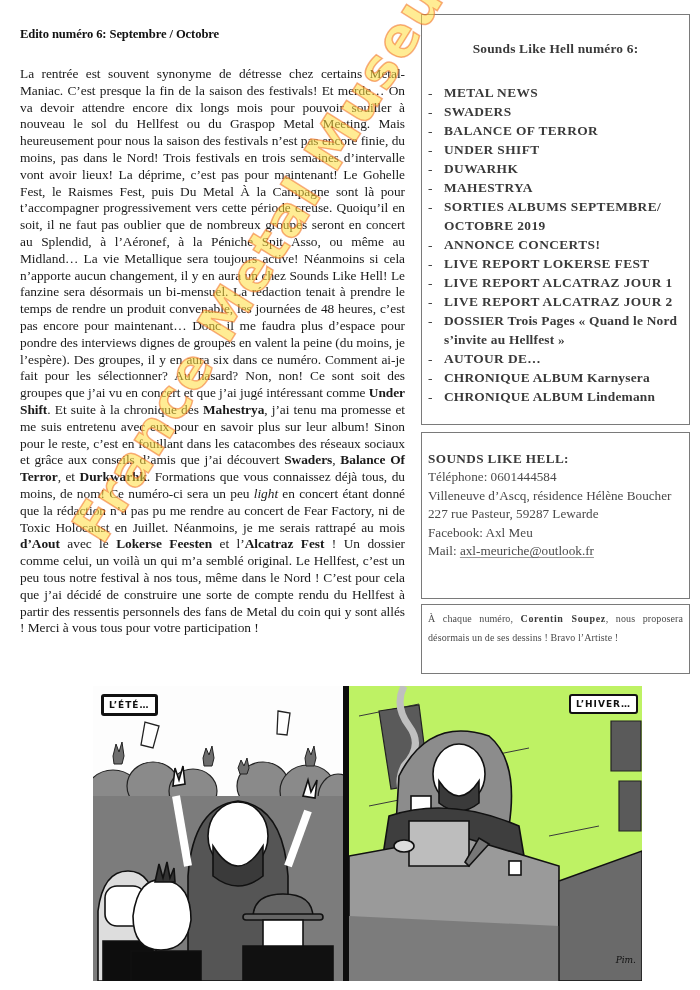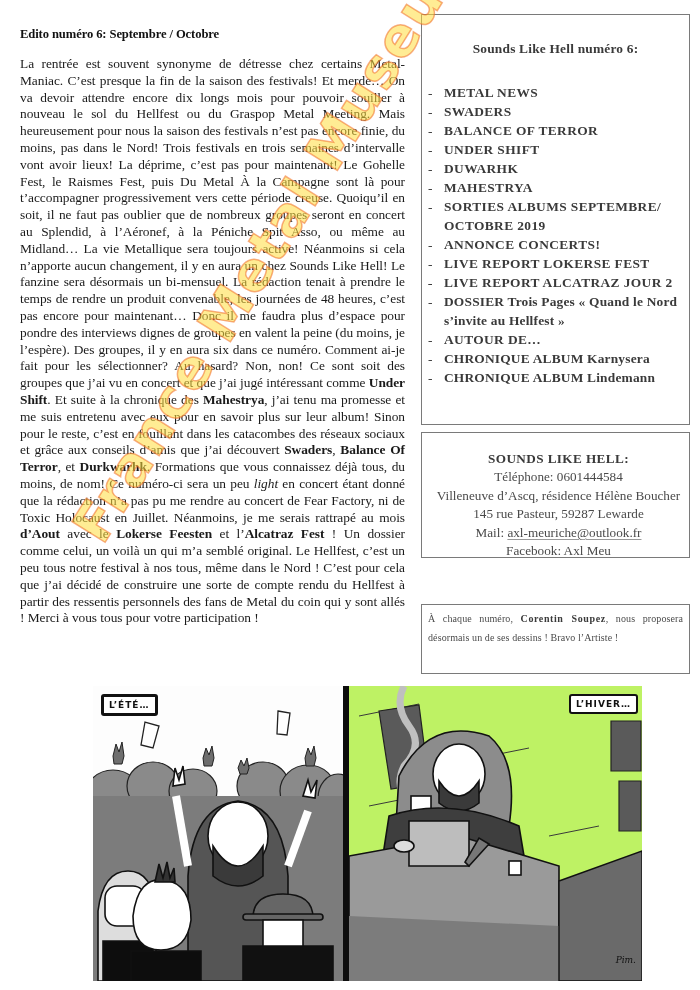--- a/index.html
+++ b/index.html
@@ -11,38 +11,38 @@
       font-family: "DejaVu Serif", "Liberation Serif", serif;
       color: #1a1a1a;
     }
     
     .edito {
       position: absolute; left: 20px; top: 27px; width: 385px;
     }
     .edito-title {
       font-family: "Liberation Serif", serif;
       font-weight: bold; font-size: 12.6px; letter-spacing: -0.1px;
-      margin-bottom: 14px; color: #111;
+      margin-bottom: 24px; color: #111;
     }
     .edito-body {
       font-family: "Liberation Serif", serif;
       font-size: 13.4px; line-height: 16.8px;
       text-align: justify; color: #1a1a1a;
       letter-spacing: -0.05px;
     }
     .edito-body b { font-weight: bold; }
     .edito-body i { font-style: italic; }
 
     
     .box {
       position: absolute; left: 421px; width: 269px;
       border: 1.5px solid #7a7a7a; background: #fff;
     }
     .box-summary { top: 14px; height: 411px; }
-    .box-contact { top: 432px; height: 126px; text-align: center; }
+    .box-contact { top: 432px; height: 167px; }
     .box-artist  { top: 604px; height: 70px; }
 
     .summary-title {
       text-align: center; margin-top: 26px;
       font-family: "Liberation Serif", serif;
       font-weight: bold; font-size: 13.4px; color: #3a3a3a;
       letter-spacing: 0.2px;
     }
     .summary-list {
       list-style: none; margin-top: 26px; padding-left: 6px;
@@ -135,39 +135,39 @@
   <ul class="summary-list" id="summary-list">
       <li><span class="dash">-</span><span>METAL NEWS</span></li>
       <li><span class="dash">-</span><span>SWADERS</span></li>
       <li><span class="dash">-</span><span>BALANCE OF TERROR</span></li>
       <li><span class="dash">-</span><span>UNDER SHIFT</span></li>
       <li><span class="dash">-</span><span>DUWARHK</span></li>
       <li><span class="dash">-</span><span>MAHESTRYA</span></li>
       <li><span class="dash">-</span><span>SORTIES ALBUMS SEPTEMBRE/ OCTOBRE 2019</span></li>
       <li><span class="dash">-</span><span>ANNONCE CONCERTS!</span></li>
       <li><span class="dash">-</span><span>LIVE REPORT LOKERSE FEST</span></li>
-      <li><span class="dash">-</span></li>
+      <li><span class="dash">-</span><span>LIVE REPORT ALCATRAZ JOUR 1</span></li>
       <li><span class="dash">-</span><span>LIVE REPORT ALCATRAZ JOUR 2</span></li>
       <li><span class="dash">-</span><span class="mixed">DOSSIER Trois Pages « Quand le Nord s’invite au Hellfest »</span></li>
       <li><span class="dash">-</span><span>AUTOUR DE…</span></li>
       <li><span class="dash">-</span><span class="mixed">CHRONIQUE ALBUM Karnysera</span></li>
       <li><span class="dash">-</span><span class="mixed">CHRONIQUE ALBUM Lindemann</span></li>
     </ul>
 </aside>
 
 <aside class="box box-contact">
   <div class="contact">
     <div class="contact-title">SOUNDS LIKE HELL:</div>
     <div>Téléphone: 0601444584</div>
     <div>Villeneuve d’Ascq, résidence Hélène Boucher</div>
-    <div>145 rue Pasteur, 59287 Lewarde</div>
+    <div>227 rue Pasteur, 59287 Lewarde</div>
+    <div>Facebook: Axl Meu</div>
     <div>
       <span>Mail: </span><a class="mail-link">axl-meuriche@outlook.fr</a>
     </div>
-    <div>Facebook: Axl Meu</div>
   </div>
 </aside>
 
 <aside class="box box-artist">
   <p class="artist">
     <span>À chaque numéro, </span><b>Corentin Soupez</b><span>, nous proposera désormais un de ses dessins ! Bravo l’Artiste !</span>
   </p>
 </aside>
 
 <figure class="comic">

